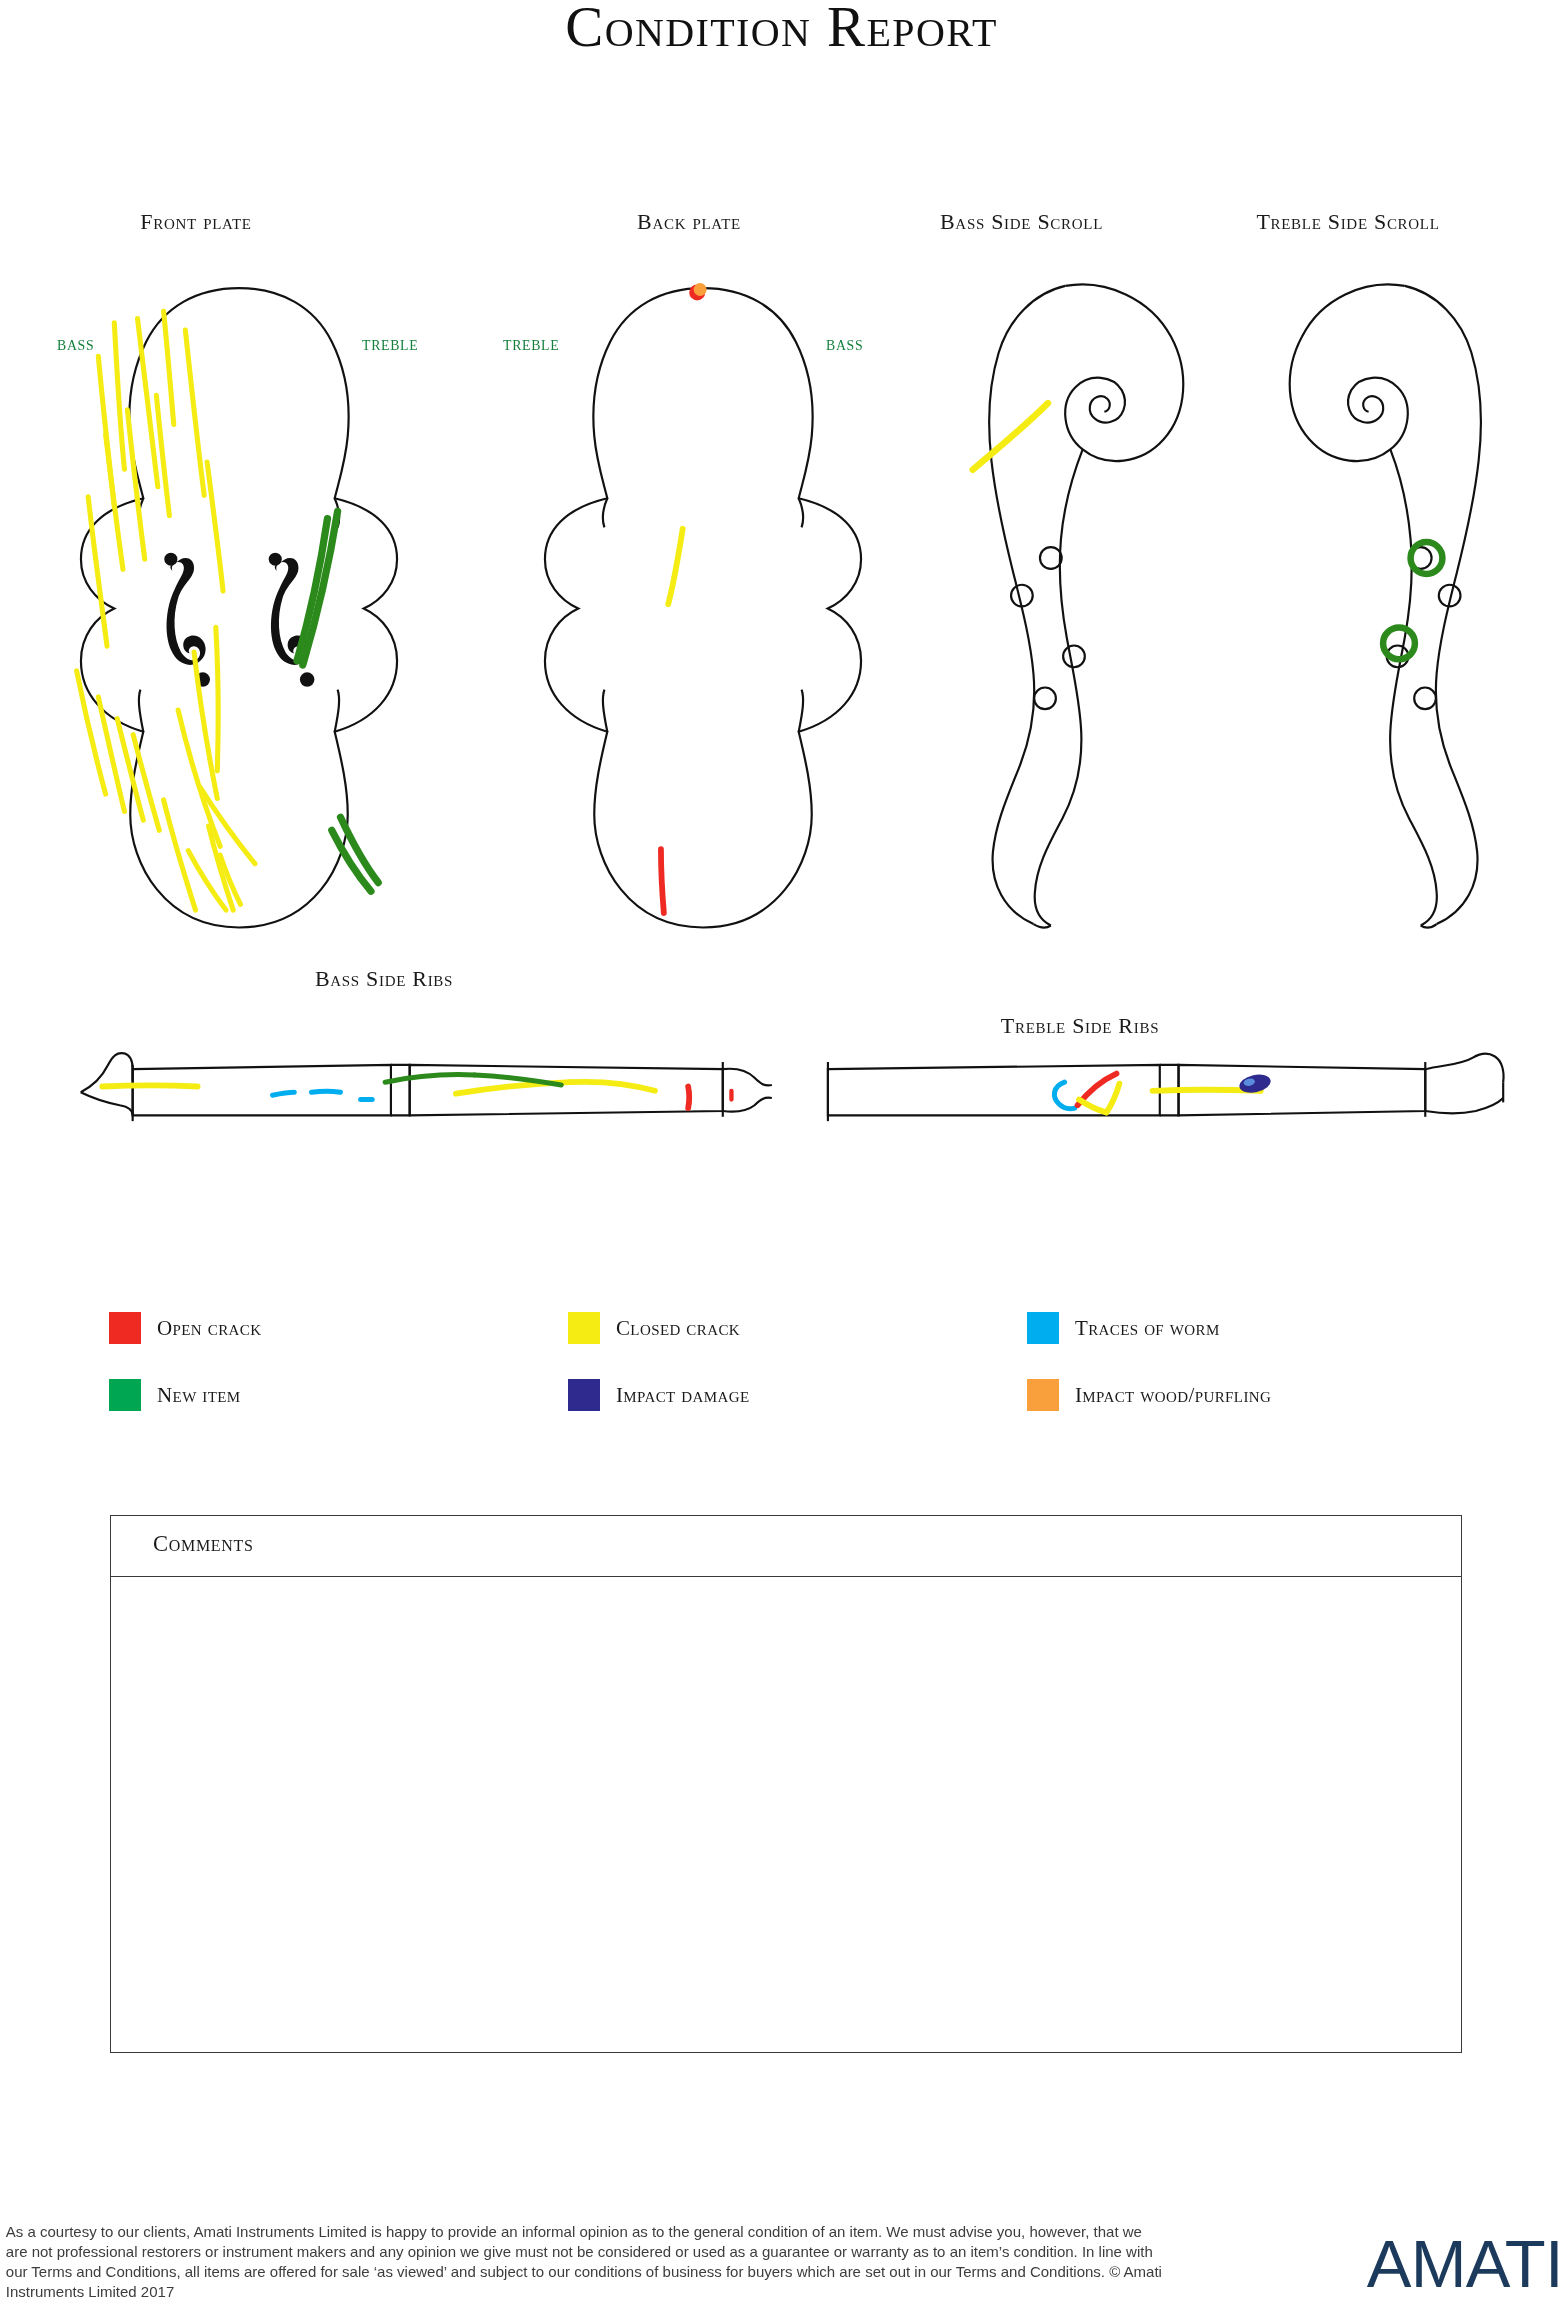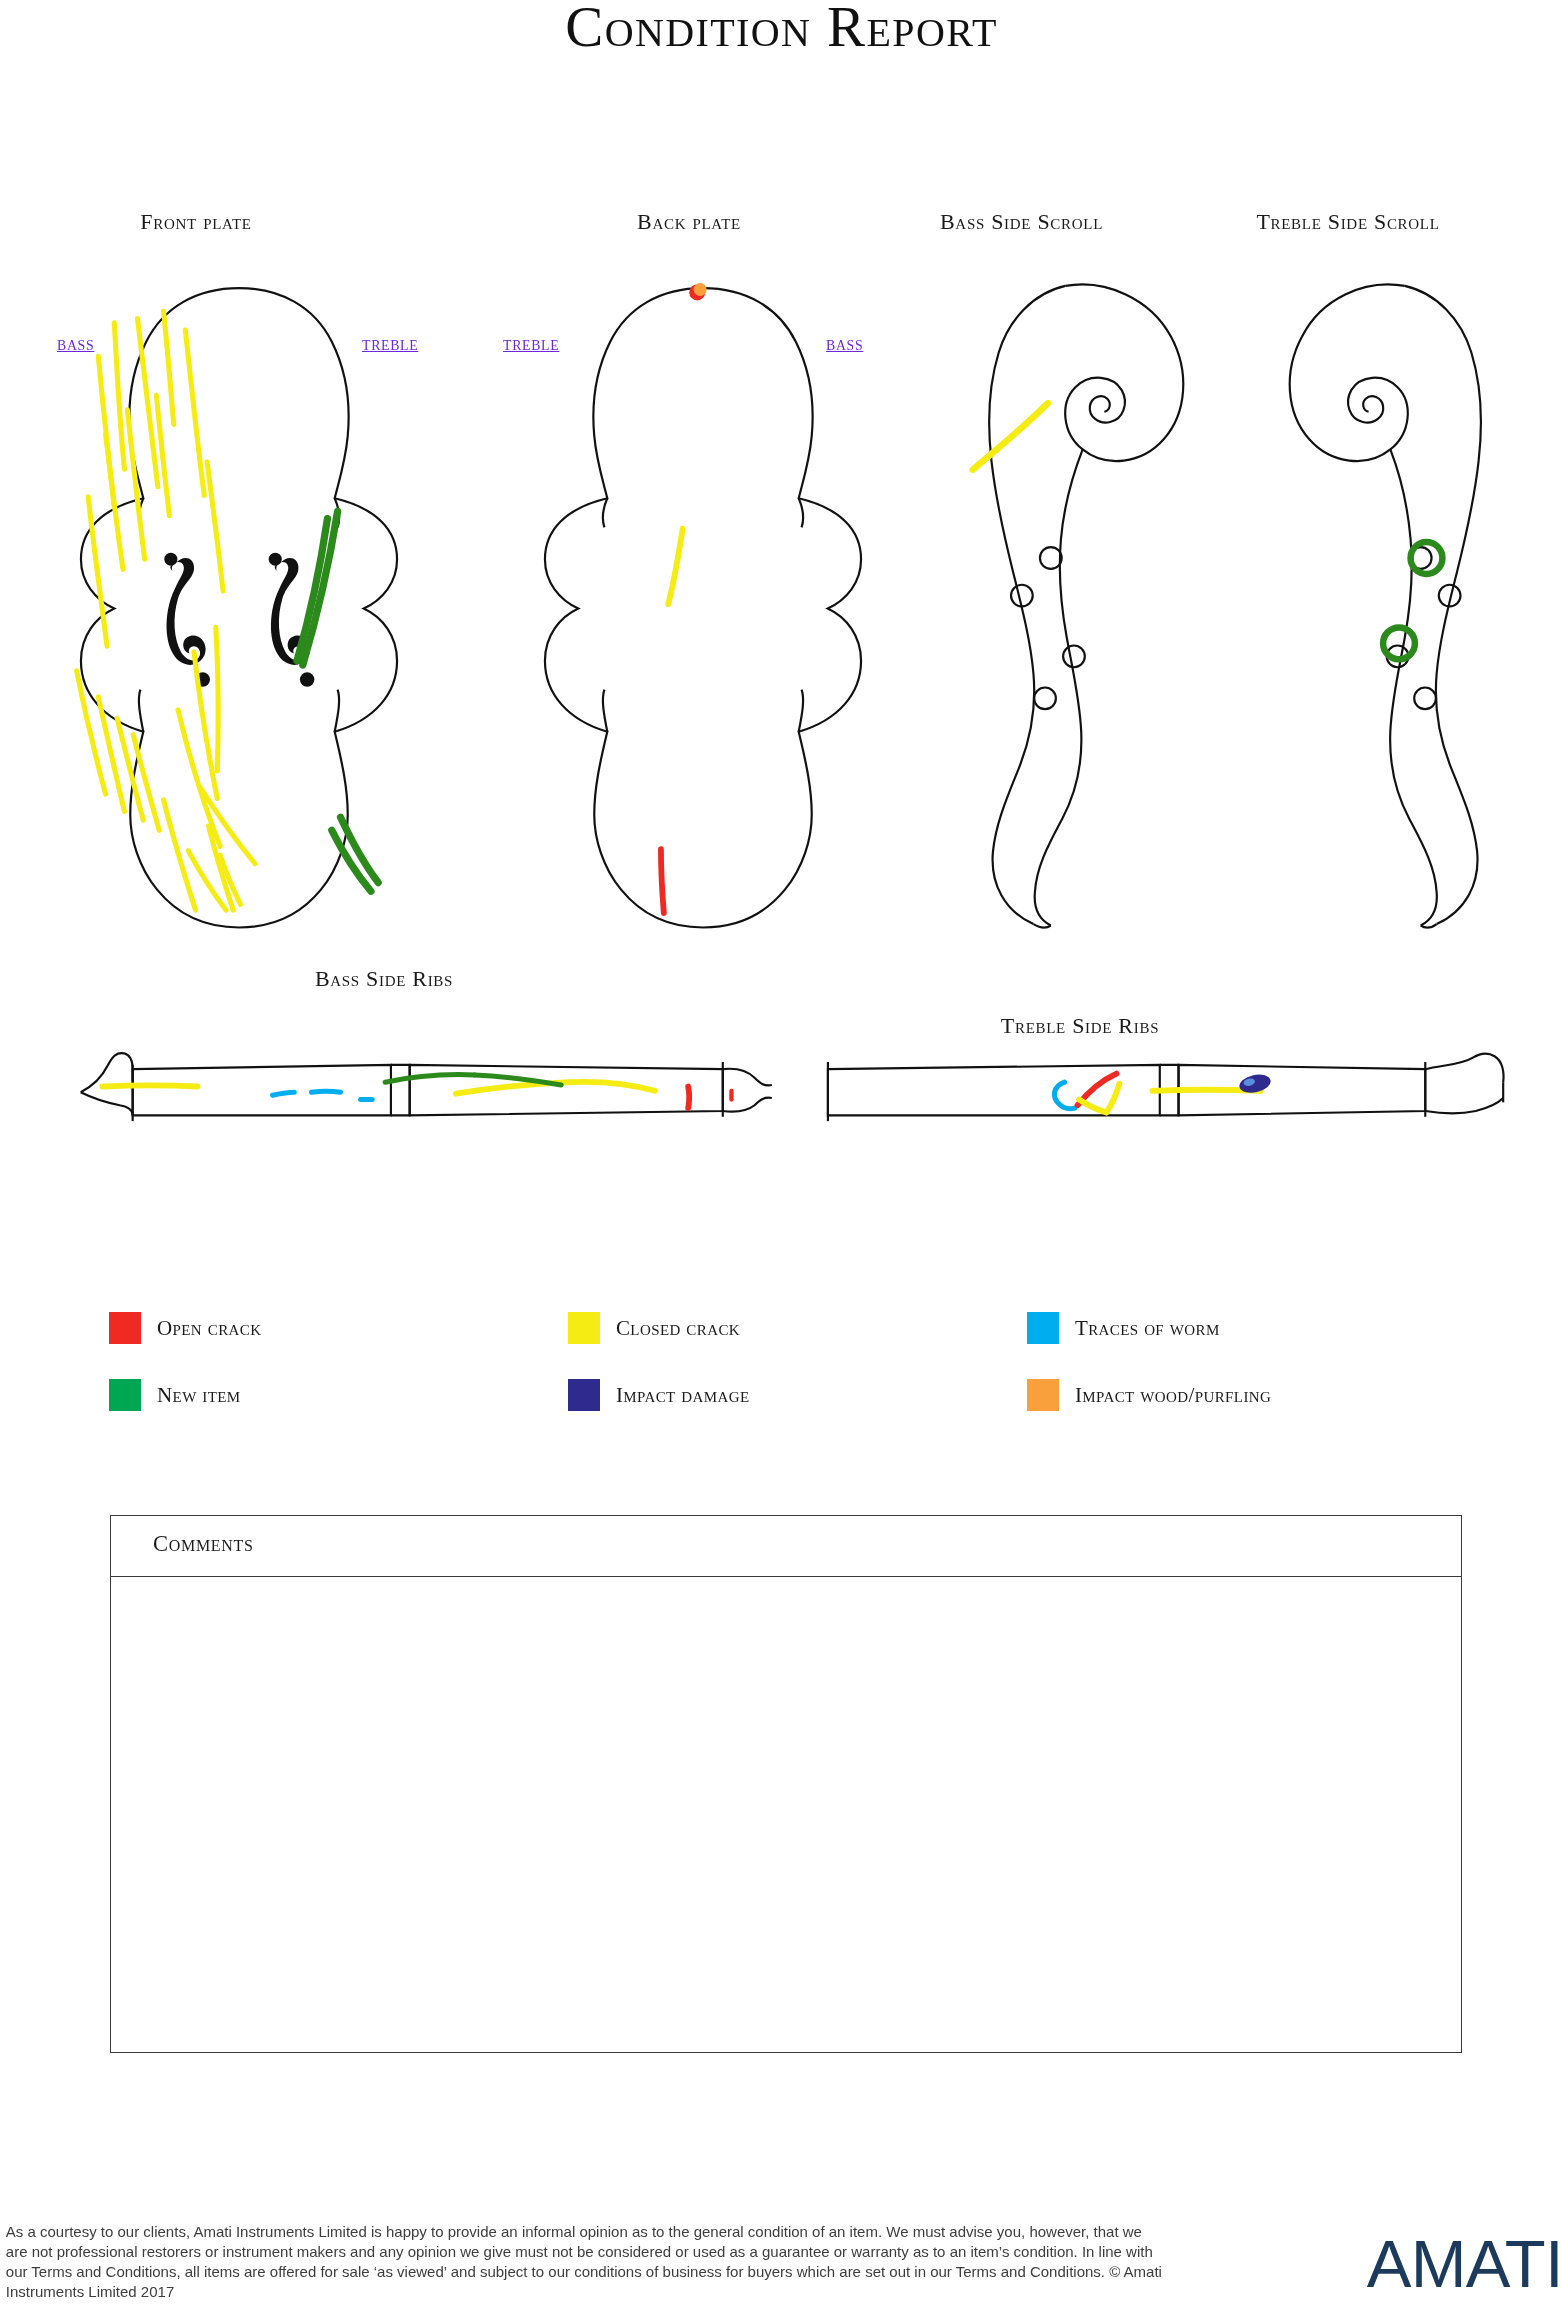--- a/index.html
+++ b/index.html
@@ -46,23 +46,22 @@
     text-align: center;
     white-space: nowrap;
   }
 
   .sidelabel {
     position: absolute;
     font-family: "Liberation Serif", serif;
     font-variant: small-caps;
     font-size: 13.8px;
     letter-spacing: 0.7px;
-    color: #6d28d9;
+    color: #15803d;
     white-space: nowrap;
-    text-decoration: underline;
   }
 
   
   .legend {
     position: absolute;
     left: 109px;
     top: 1312px;
     width: 1377px;
   }
   .legend-row {

